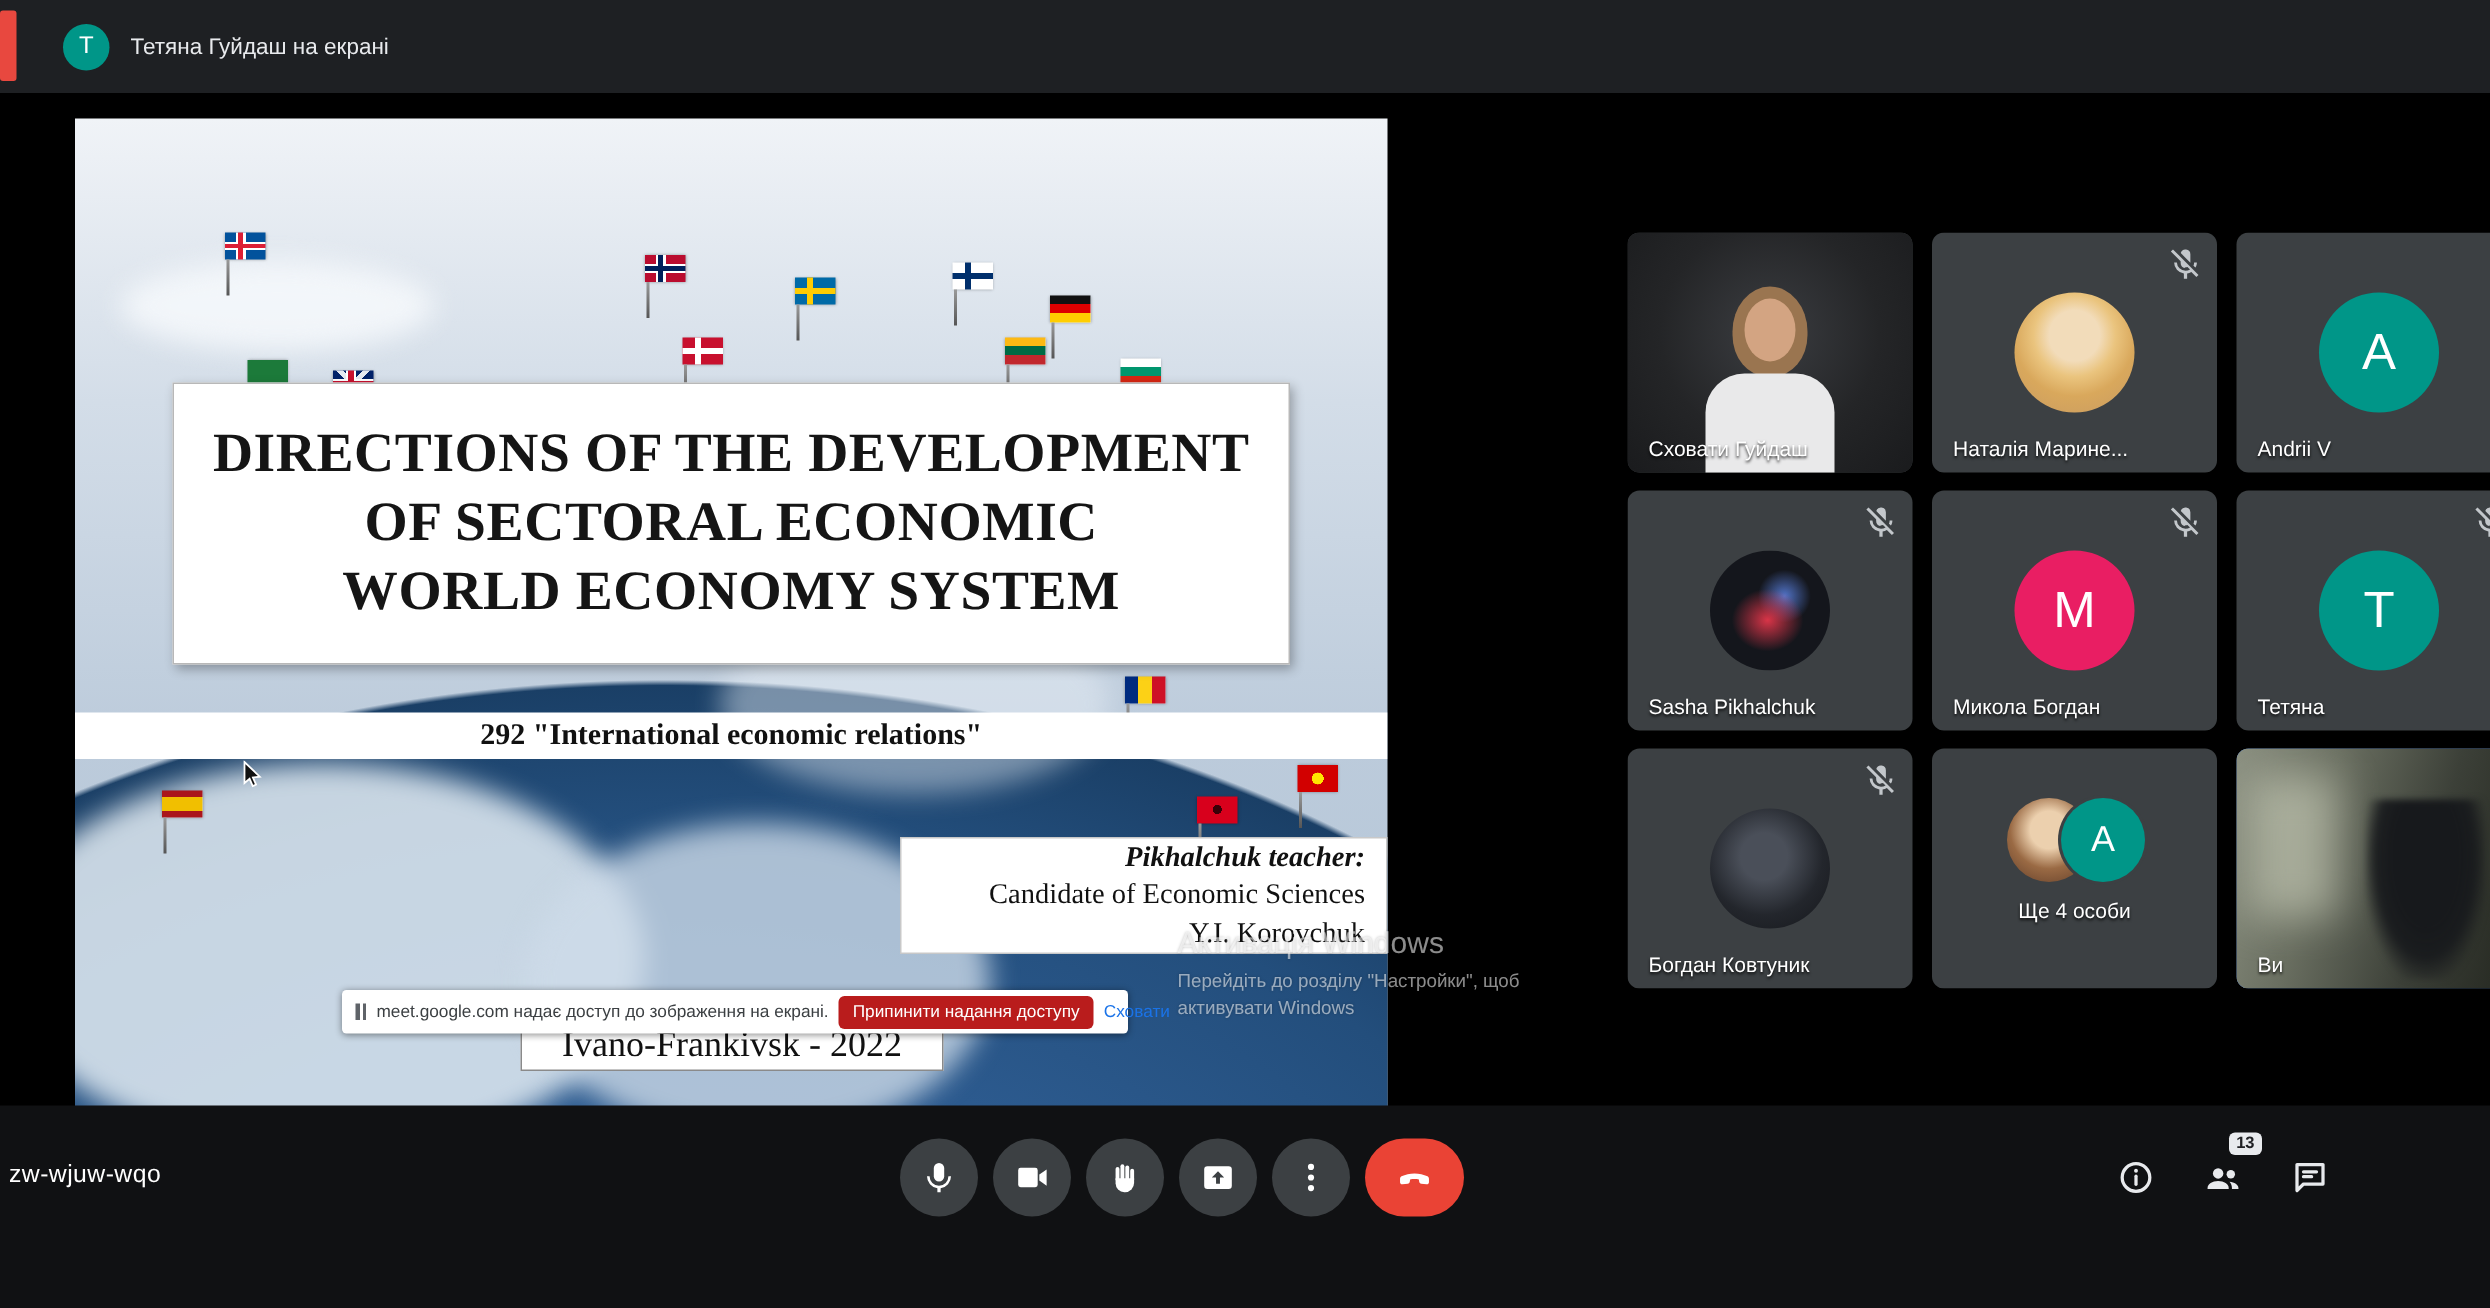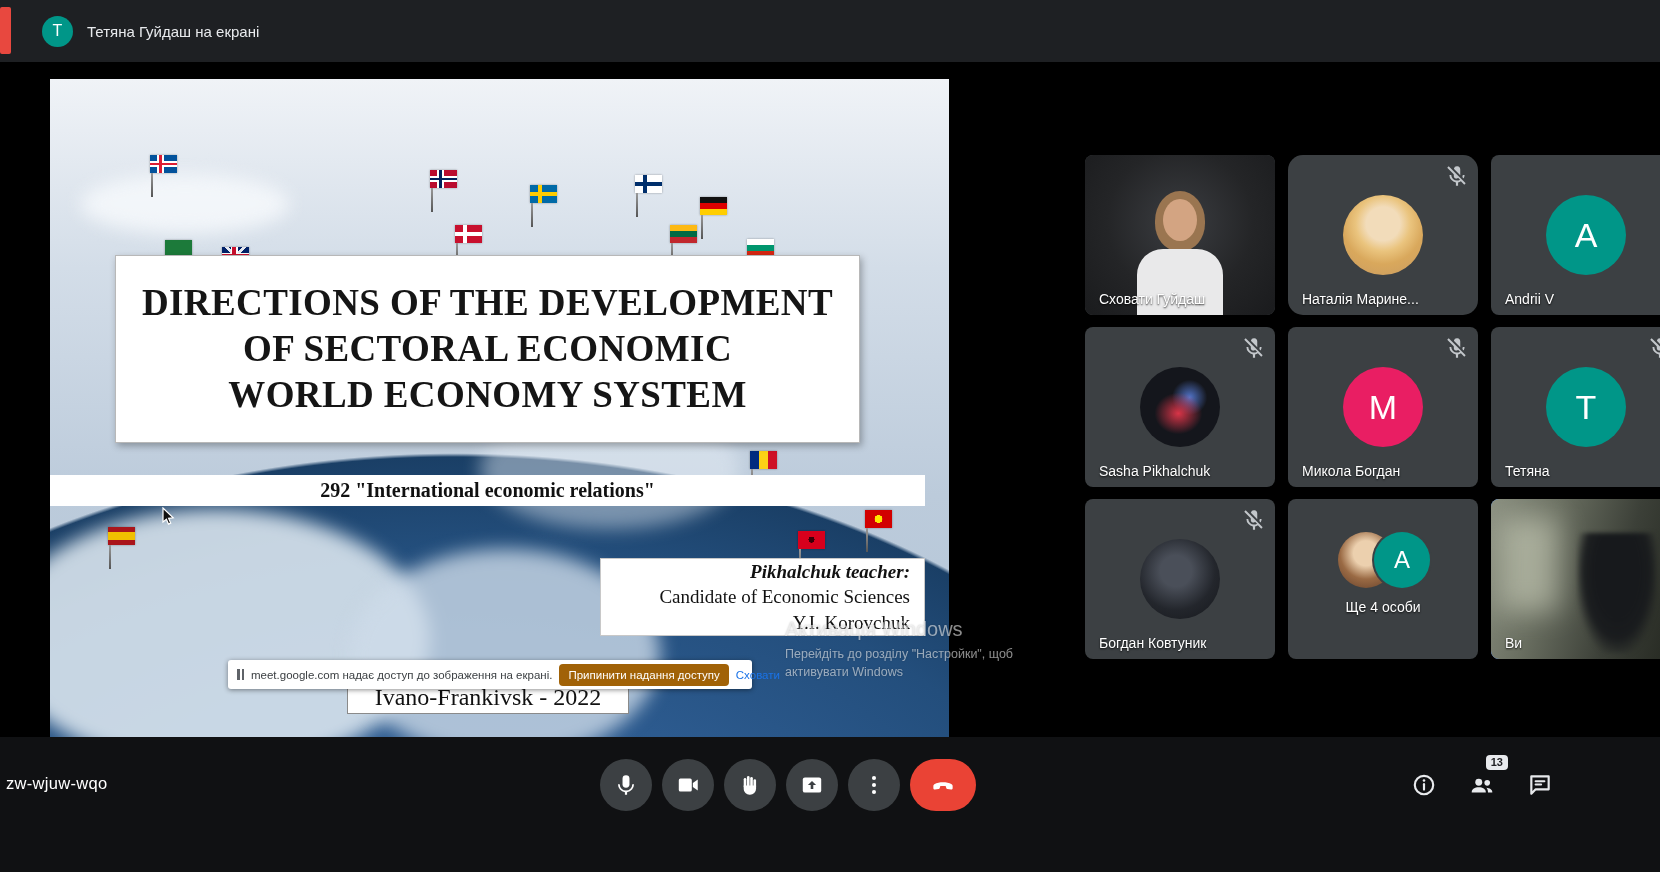--- a/index.html
+++ b/index.html
@@ -12,21 +12,21 @@
   .presenter-chip{display:flex;align-items:center;gap:14px;margin-left:42px}
   .avatar-t{width:31px;height:31px;border-radius:50%;background:#009688;color:#fff;display:flex;align-items:center;justify-content:center;font-size:16px}
   .presenter-status{color:#e8eaed;font-size:15px}
 
   
   .stage{position:absolute;left:0;top:62px;width:1660px;height:675px;background:#000}
   .share{position:absolute;left:50px;top:17px;width:1017px;height:656px;background:#000}
   .slide{position:absolute;left:0;top:0;width:875px;height:756px;overflow:hidden;
     background:
       radial-gradient(ellipse 125% 100% at 45% 120%, #35679e 0%, #2c5a8e 38%, #234e7c 58%, #1a3f66 70%, rgba(26,63,102,0) 70.5%),
-      linear-gradient(180deg,#f0f3f7 0%,#d3dde8 25%,#bccbdb 55%,#aec2d6 100%); padding-left: 24px;}
+      linear-gradient(180deg,#f0f3f7 0%,#d3dde8 25%,#bccbdb 55%,#aec2d6 100%);}
   .blob{position:absolute;border-radius:50%;filter:blur(9px);z-index:0}
   .b1{left:-50px;top:430px;width:430px;height:260px;background:rgba(228,237,244,.85)}
   .b2{left:300px;top:470px;width:310px;height:210px;background:rgba(205,219,232,.8)}
   .b3{left:430px;top:330px;width:260px;height:120px;background:rgba(235,242,248,.45)}
   .b4{left:30px;top:95px;width:210px;height:60px;background:rgba(247,250,252,.8)}
 
   .flag{position:absolute;width:27px;height:18px;z-index:1;box-shadow:0 0 2px rgba(0,0,0,.35)}
   .flag::after{content:"";position:absolute;left:1px;top:18px;width:2px;height:24px;background:linear-gradient(#9a9a9a,#555)}
   .f-iceland{background:linear-gradient(90deg,transparent 33%,#dc1e35 33%,#dc1e35 45%,transparent 45%),linear-gradient(0deg,transparent 42%,#dc1e35 42%,#dc1e35 58%,transparent 58%),linear-gradient(90deg,transparent 27%,#fff 27%,#fff 51%,transparent 51%),linear-gradient(0deg,transparent 34%,#fff 34%,#fff 66%,transparent 66%),#02529c}
   .f-norway{background:linear-gradient(90deg,transparent 33%,#00205b 33%,#00205b 45%,transparent 45%),linear-gradient(0deg,transparent 42%,#00205b 42%,#00205b 58%,transparent 58%),linear-gradient(90deg,transparent 27%,#fff 27%,#fff 51%,transparent 51%),linear-gradient(0deg,transparent 34%,#fff 34%,#fff 66%,transparent 66%),#ba0c2f}
@@ -55,21 +55,21 @@
     font-family:"Liberation Serif",serif;font-size:19px;color:#111;line-height:1.32;z-index:2}
   .teacher-label{font-style:italic;font-weight:700}
   .footer-box{position:absolute;left:297px;top:602px;width:280px;height:31px;background:#fff;border:1px solid #8a8a8a;
     display:flex;align-items:center;justify-content:center;font-family:"Liberation Serif",serif;font-size:24px;color:#111;z-index:1}
 
   .share-banner{position:absolute;left:178px;top:581px;width:524px;height:29px;background:#fff;border-radius:3px;
     box-shadow:0 1px 5px rgba(0,0,0,.45);display:flex;align-items:center;gap:7px;padding:0 9px;box-sizing:border-box;z-index:5;
     font-size:11.5px;color:#3c4043;white-space:nowrap}
   .pause-bars{display:flex;gap:2px;align-items:center}
   .pause-bars i{width:2.5px;height:11px;background:#5f6368;display:block}
-  .stop-btn{background:#a16207;color:#fff;border:none;border-radius:4px;font-size:11.5px;padding:5px 9px;font-family:inherit;white-space:nowrap;cursor:pointer}
+  .stop-btn{background:#b91c1c;color:#fff;border:none;border-radius:4px;font-size:11.5px;padding:5px 9px;font-family:inherit;white-space:nowrap;cursor:pointer}
   .hide-link{color:#1a73e8;font-size:11.5px;text-decoration:none;white-space:nowrap;cursor:pointer}
 
   .watermark{position:absolute;left:735px;top:539px;z-index:4;color:rgba(255,255,255,.55);text-shadow:0 0 2px rgba(0,0,0,.25)}
   .wm1{font-size:20px;margin-bottom:4px}
   .wm2{font-size:12.5px;line-height:1.45}
 
   .cursor{position:absolute;left:110px;top:428px;width:18px;height:20px;z-index:7}
 
   
   .grid{position:absolute;left:1085px;top:93px;width:575px;height:504px;overflow:hidden}
@@ -182,21 +182,21 @@
 
   <section class="grid" id="participants-grid">
       <div class="tile" style="left: 0px; top: 0px;">
         <div class="vbg">
           <div class="hair"></div>
           <div class="head"></div>
           <div class="vbody"></div>
         </div>
         <div class="tname">Сховати Гуйдаш</div>
       </div>
-      <div class="tile" style="left: 203px; top: 0px; border-radius: 15px;">
+      <div class="tile" style="left: 203px; top: 0px;">
         <div class="pavatar ph-blonde"></div>
         <div class="tname">Наталія Марине...</div>
         <span class="mute"><svg viewBox="0 0 24 24">
             <path fill="#c3c7cb" d="M15 11.2V6a3 3 0 0 0-5.9-.7zM12 14.5l-3-3v0a3 3 0 0 0 3 3zM19 11h-1.7a5.3 5.3 0 0 1-.4 2l1.2 1.2c.6-1 .9-2 .9-3.2zM4.3 3 3 4.3l6 6v.7a3 3 0 0 0 4.2 2.8l1.6 1.6a5.3 5.3 0 0 1-2.8.8 5.4 5.4 0 0 1-5.3-5.2H5a7 7 0 0 0 6 6.9V21h2v-3.1c.9-.1 1.8-.5 2.6-1l3.1 3.1 1.3-1.3z"></path>
           </svg></span>
       </div>
       <div class="tile" style="left: 406px; top: 0px;">
         <div class="iavatar" style="background:#009688">A</div>
         <div class="tname">Andrii V</div>
       </div>

